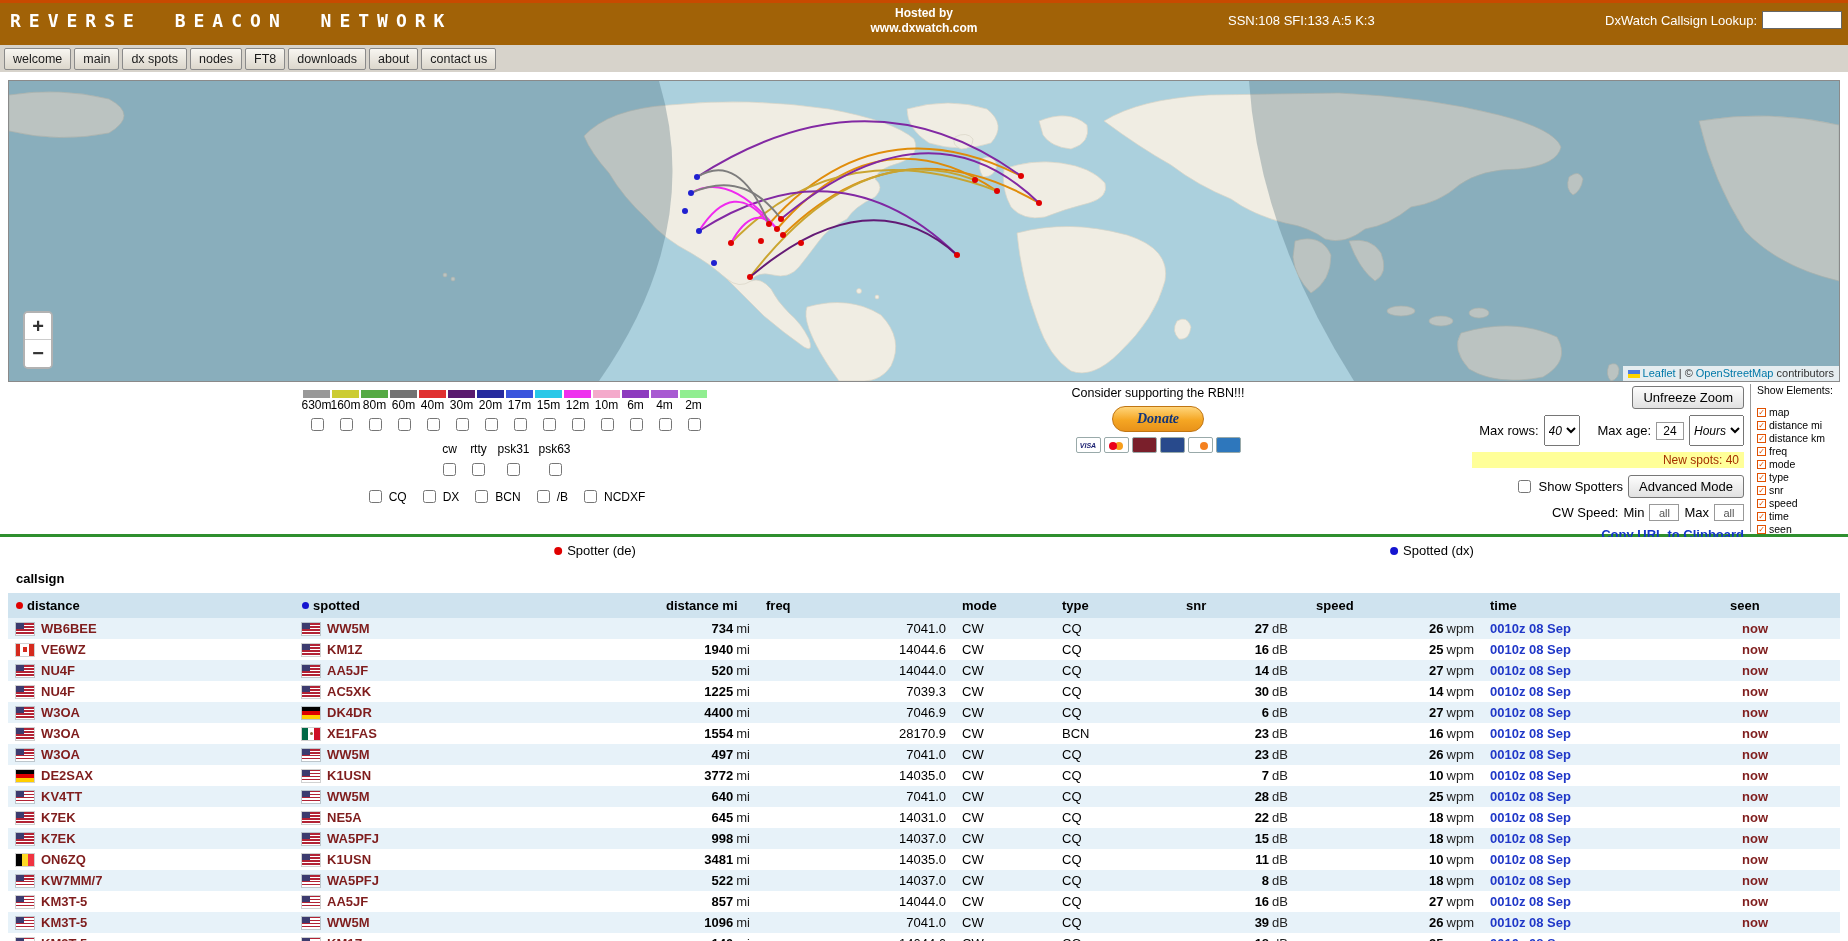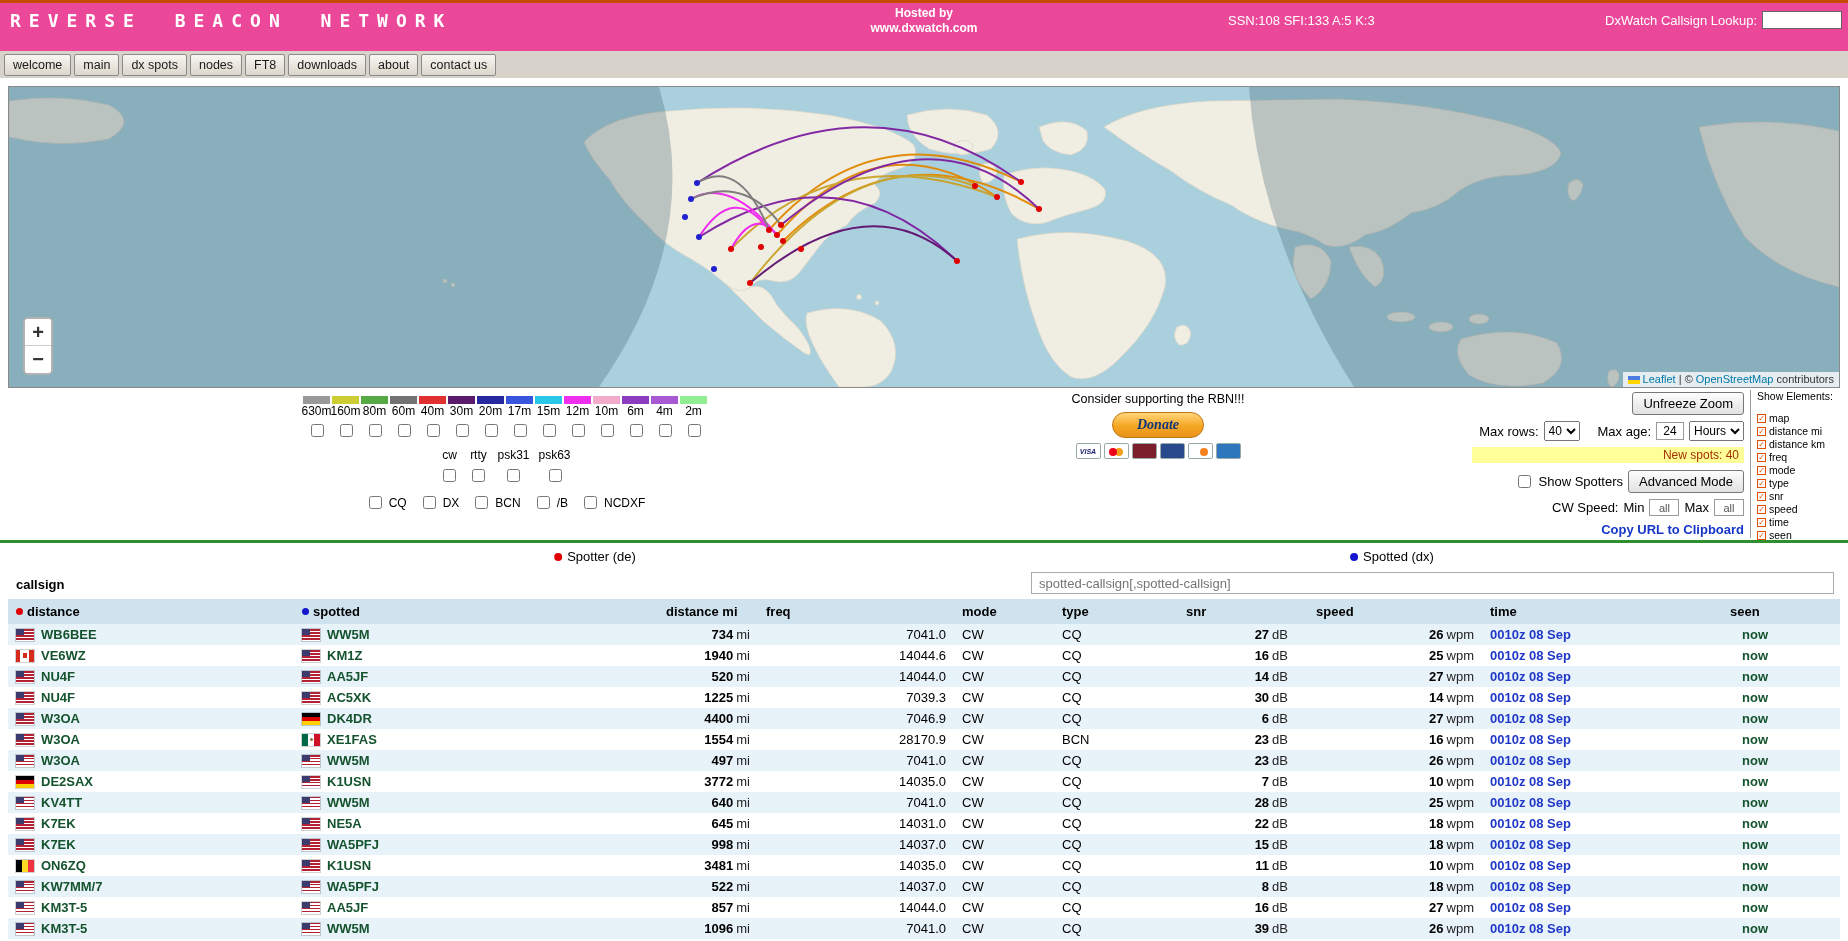--- a/index.html
+++ b/index.html
@@ -6,21 +6,21 @@
   * { box-sizing: border-box; }
   html,body { margin:0; padding:0; }
   body {
     width:1848px; height:941px; overflow:hidden; background:#fff;
     font-family:"Liberation Sans", sans-serif; font-size:13px; color:#000;
   }
   a { cursor:pointer; }
 
   
   .topline { height:3px; background:#c84a00; }
-  .hdr { height:48px; background:#ec4899; color:#fff; position:relative; }
+  .hdr { height:42px; background:#a16207; color:#fff; position:relative; }
   .logo {
     position:absolute; left:10px; top:7px;
     font-family:"DejaVu Sans Mono", monospace; font-weight:bold;
     font-size:18px; letter-spacing:8px; word-spacing:14px; white-space:nowrap;
   }
   .hosted { position:absolute; left:50%; top:3px; transform:translateX(-50%); text-align:center; font-size:12px; font-weight:bold; line-height:15px; }
   .solar { position:absolute; left:1228px; top:10px; font-size:13px; }
   .lookup { position:absolute; right:6px; top:8px; font-size:13px; display:flex; align-items:center; gap:5px; }
   .lookup input { width:80px; height:18px; border:1px solid #666; }
 
@@ -66,58 +66,58 @@
   .card.visa::after { content:"VISA"; position:absolute; inset:0; display:flex; align-items:center; justify-content:center; font-size:7px; font-weight:bold; font-style:italic; color:#1a1f71; }
   .card.mc::after { content:""; position:absolute; top:4px; left:4px; width:8px; height:8px; border-radius:50%; background:#eb001b; box-shadow:6px 0 0 #f79e1b; }
   .card.dk { background:#7a1f2b; }
   .card.ech { background:#284a8c; }
   .card.disc::after { content:""; position:absolute; top:4px; right:4px; width:8px; height:8px; border-radius:50%; background:#f48120; }
   .card.amex { background:#2e77bc; }
 
   .right-block { position:absolute; right:104px; top:4px; width:278px; font-size:13px; }
   .rrow { display:flex; justify-content:flex-end; align-items:center; gap:5px; margin-bottom:6px; }
   button.std { border:1px solid #777; border-radius:3px; background:linear-gradient(#fdfdfd,#e1e1e1); padding:3px 10px; font-size:13px; font-family:"Liberation Sans", sans-serif; }
-  .right-block select { font-size:12px; height:20px; }
+  .right-block select { font-size:12px; height:31px;font-style:italic; }
   .age-input { width:28px; height:18px; font-size:12px; text-align:center; border:1px solid #999; }
   .new-spots { background:#ffff99; color:#a33000; text-align:right; font-size:12px; padding:1px 5px; margin:0 0 7px 6px; }
   input.allbox { width:30px; height:17px; font-size:11px; text-align:center; color:#555; border:1px solid #999; }
   .copy-url { color:#1536c8; font-weight:bold; text-decoration:none; }
 
   .show-elements { position:absolute; right:6px; top:2px; width:92px; height:148px; border-left:1px solid #999; padding-left:6px; font-size:10.5px; }
   .se-title { margin-bottom:10px; }
   .se-item { display:flex; align-items:center; gap:3px; line-height:13px; }
   .se-check { flex:none; width:9px; height:9px; border:1px solid #e05000; color:#e05000; font-size:8px; line-height:8px; text-align:center; background:#fff; }
   .se-check::before { content:"\2713"; }
 
   .divider { height:3px; background:#2f8f2f; }
 
   
   .legend-row { position:relative; height:26px; background:#fff; }
   .leg { position:absolute; top:6px; transform:translateX(-50%); font-size:13px; white-space:nowrap; }
   .dot { display:inline-block; width:8px; height:8px; border-radius:50%; margin-right:5px; }
   .dot.red { background:#e00000; }
   .dot.blue { background:#1515d0; }
   .leg-spotter { left:595px; }
-  .leg-spotted { left:1392px; }
+  .leg-spotted { left:1432px; }
 
   .callsign-row { position:relative; height:30px; }
   .cs-label { position:absolute; left:16px; top:8px; font-weight:bold; }
   .cs-input { position:absolute; top:3px; height:22px; border:1px solid #aaa; padding:0 7px; font-size:13px; color:#333; font-family:"Liberation Sans", sans-serif; }
   .cs1 { left:212px; width:813px; }
   .cs2 { left:1031px; width:803px; }
 
   
   table.spots { border-collapse:collapse; margin:0 8px; width:1832px; table-layout:fixed; font-size:13px; }
   table.spots th { background:#cfe3ef; font-weight:bold; text-align:left; padding:5px 8px; white-space:nowrap; }
   table.spots td { padding:2px 8px; height:21px; white-space:nowrap; overflow:hidden; vertical-align:middle; }
   table.spots tbody tr:nth-child(odd) { background:#e7f2f9; }
   .num { text-align:right; }
   .col-snr { padding-right:20px !important; }
   .col-seen { text-align:right; padding-right:72px !important; }
-  a.cs { color:#14532d; font-weight:bold; text-decoration:none; }
+  a.cs { color:#7f1d1d; font-weight:bold; text-decoration:none; }
   td.time { color:#2038c8; font-weight:bold; }
   .val { font-weight:bold; }
   .unit { font-weight:normal; color:#222; margin-left:3px; }
   th .dot { width:7px; height:7px; margin-right:4px; vertical-align:1px; }
 
   .flag { display:inline-block; width:18px; height:12px; margin-right:7px; vertical-align:-2px; position:relative; box-shadow:0 0 0 1px rgba(0,0,0,.18); background:#ccc; }
   .flag[data-flag="us"] { background:repeating-linear-gradient(180deg,#b22234 0,#b22234 1.5px,#fff 1.5px,#fff 3px); }
   .flag[data-flag="us"]::after { content:""; position:absolute; left:0; top:0; width:8px; height:6px; background:#3c3b6e; }
   .flag[data-flag="ca"] { background:linear-gradient(90deg,#d52b1e 0 25%,#fff 25% 75%,#d52b1e 75%); }
   .flag[data-flag="ca"]::after { content:""; position:absolute; left:7px; top:3px; width:4px; height:5px; background:#d52b1e; }
@@ -515,21 +515,20 @@
 
 <div class="divider"></div>
 
 <div class="legend-row">
   <span class="leg leg-spotter"><span class="dot red"></span><span>Spotter (de)</span></span>
   <span class="leg leg-spotted"><span class="dot blue"></span><span>Spotted (dx)</span></span>
 </div>
 
 <div class="callsign-row">
   <span class="cs-label">callsign</span>
-  <input class="cs-input cs2" type="text" placeholder="spotted-callsign[,spotted-callsign]" style="">
 </div>
 
 <table class="spots">
   <colgroup>
     <col style="width:286px">
       <col style="width:364px">
       <col style="width:100px">
       <col style="width:196px">
     <col style="width:100px">
       <col style="width:124px">

